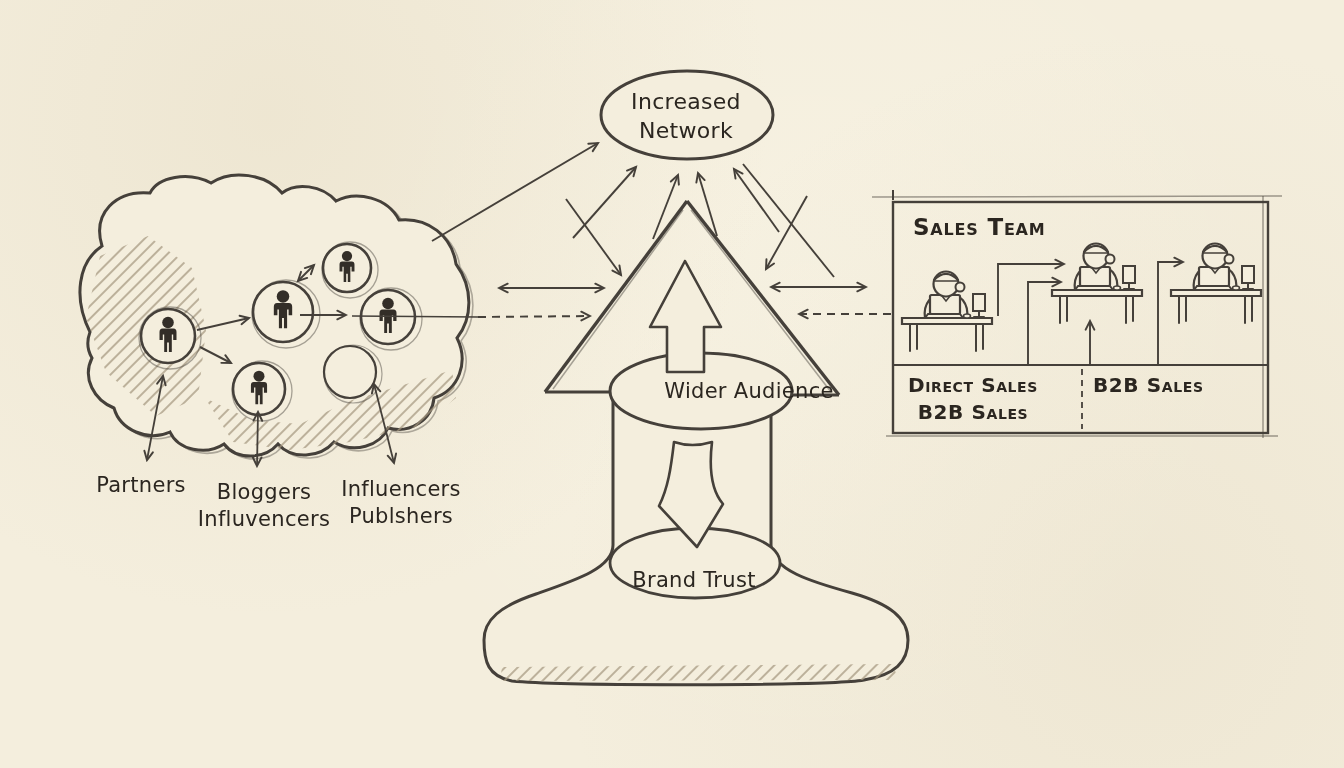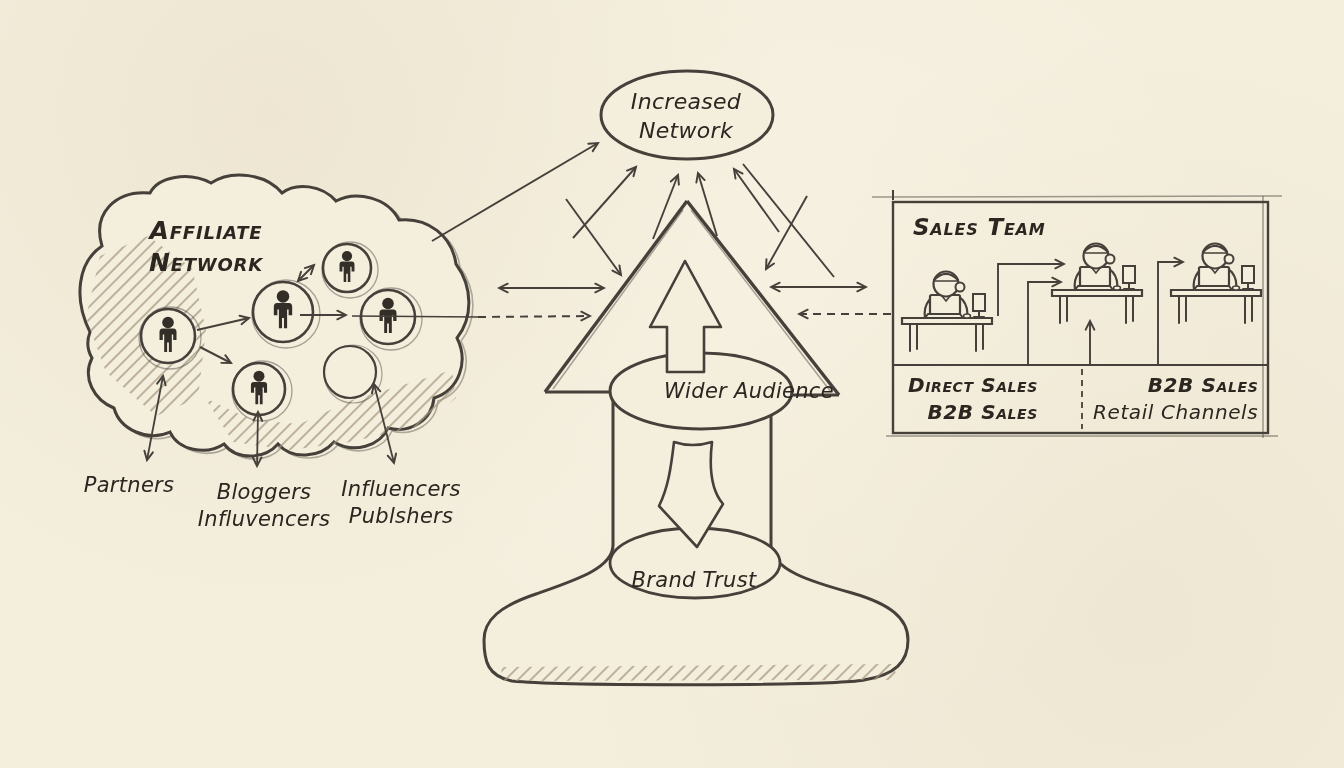--- a/index.html
+++ b/index.html
@@ -5,29 +5,28 @@
   html,body{margin:0;padding:0;background:#e8e2d2;}
   .stage{
     position:relative;width:1344px;height:768px;overflow:hidden;
     background:#f4eedd;
     background-image:
       radial-gradient(circle at 20% 15%, rgba(210,195,160,.18), transparent 40%),
       radial-gradient(circle at 85% 80%, rgba(205,190,155,.15), transparent 45%),
       radial-gradient(circle at 60% 40%, rgba(255,252,240,.25), transparent 50%);
     font-family:"DejaVu Sans","Liberation Sans",sans-serif;
     color:#2b2620;
-    font-style:italic;
   }
   .stage svg{position:absolute;left:0;top:0;}
   .lbl{
     position:absolute;transform:translate(-50%,-50%);
     white-space:nowrap;text-align:center;color:#2b2620;
   }
   .lbl-left{transform:translate(0,-50%);text-align:left;}
-  .lbl-top{transform:none;text-align:right;}
+  .lbl-top{transform:none;text-align:center;}
   .hand{font-size:21px;font-weight:normal;letter-spacing:.3px;}
   .hand-lg{font-size:22px;line-height:29px;letter-spacing:.3px;}
   .heading{font-weight:bold;font-variant:small-caps;letter-spacing:.8px;}
   .affiliate-title{font-size:25px;line-height:32px;}
   .sales-title{font-size:23px;text-align:center;}
   .growth-title{font-size:27px;letter-spacing:1.5px;}
   .cell{font-size:20px;line-height:27px;font-weight:bold;font-variant:small-caps;letter-spacing:.6px;}
   .cell .plain{font-variant:normal;font-weight:normal;font-size:20px;}
   .two-line{line-height:27px;}
 </style>
@@ -198,26 +197,22 @@
   <use href="#worker" x="947" y="318"></use>
   <use href="#worker" x="1097" y="290"></use>
   <use href="#worker" x="1216" y="290"></use>
 </svg>
 
 <div class="lbl hand-lg" style="left:686px;top:116px;">
   <div>Increased</div>
   <div>Network</div>
 </div>
 
-<div class="lbl heading affiliate-title" style="left:206px;top:247px;">
-  <div>Affiliate</div>
-  <div>Network</div>
-</div>
-
-<div class="lbl hand" style="left:129px;top:485px;">Partners</div>
+
+<div class="lbl hand" style="left:141px;top:485px;">Partners</div>
 
 <div class="lbl hand two-line" style="left:401px;top:503px;">
   <div>Influencers</div>
   <div>Publshers</div>
 </div>
 
 <div class="lbl hand two-line" style="left:264px;top:506px;">
   <div>Bloggers</div>
   <div>Influvencers</div>
 </div>
@@ -229,16 +224,15 @@
 
 <div class="lbl lbl-left heading sales-title" style="left:913px;top:227px;">Sales Team</div>
 
 <div class="lbl-top cell" style="position:absolute;left:908px;top:372px;">
   <div>Direct Sales</div>
   <div>B2B Sales</div>
 </div>
 
 <div class="lbl-top cell" style="position:absolute;left:1093px;top:372px;">
   <div>B2B Sales</div>
-  <div class="plain">Retail Channels</div>
 </div>
 
 </div>
 
 </body></html>

